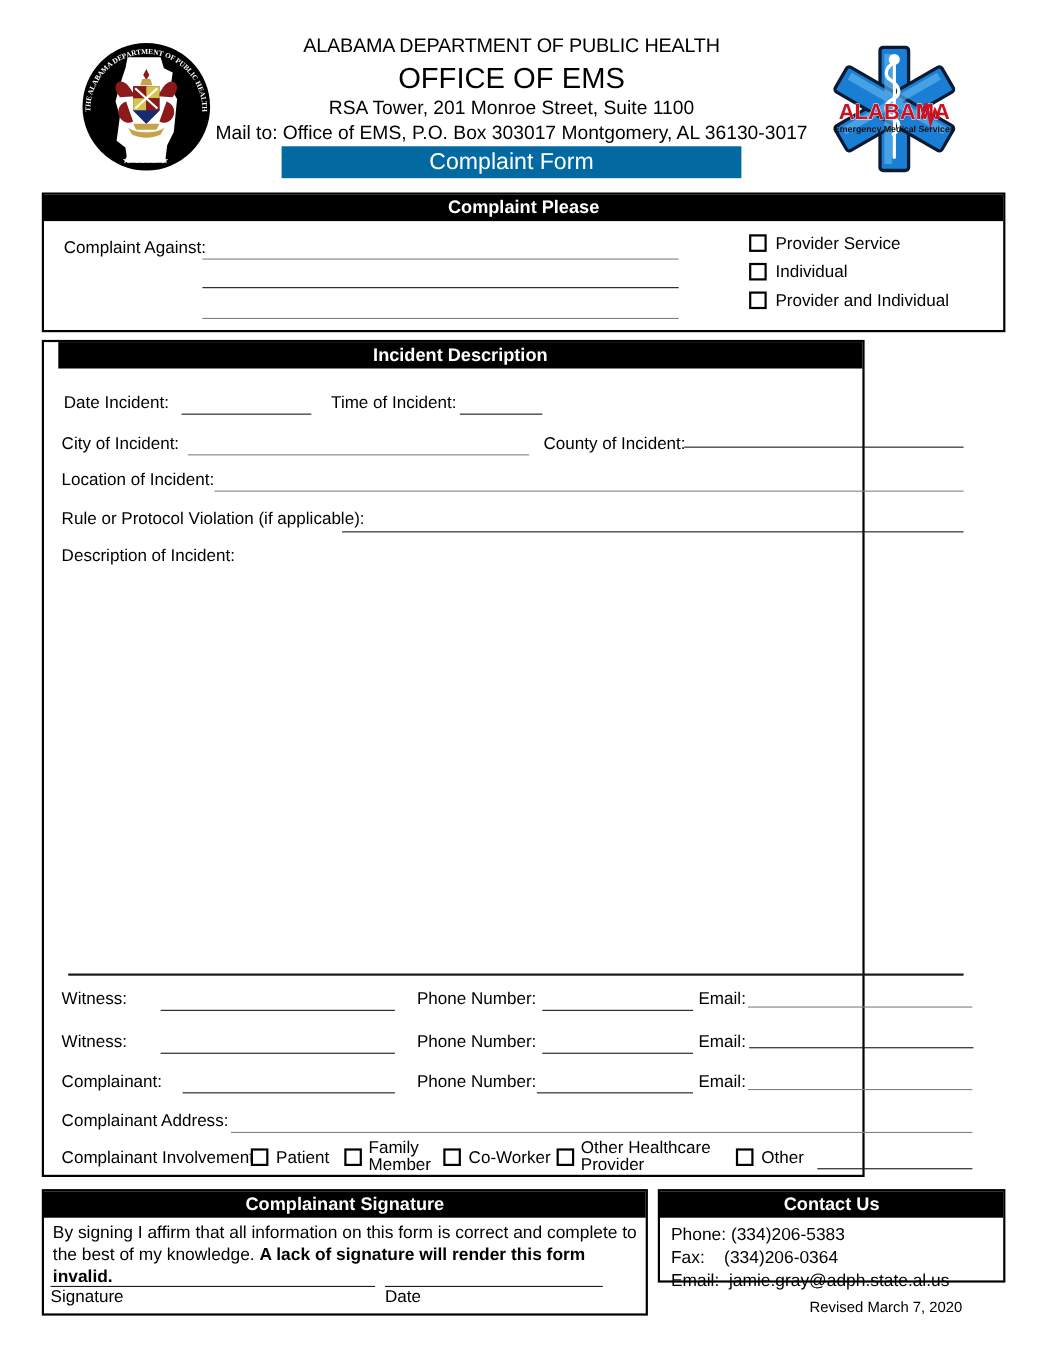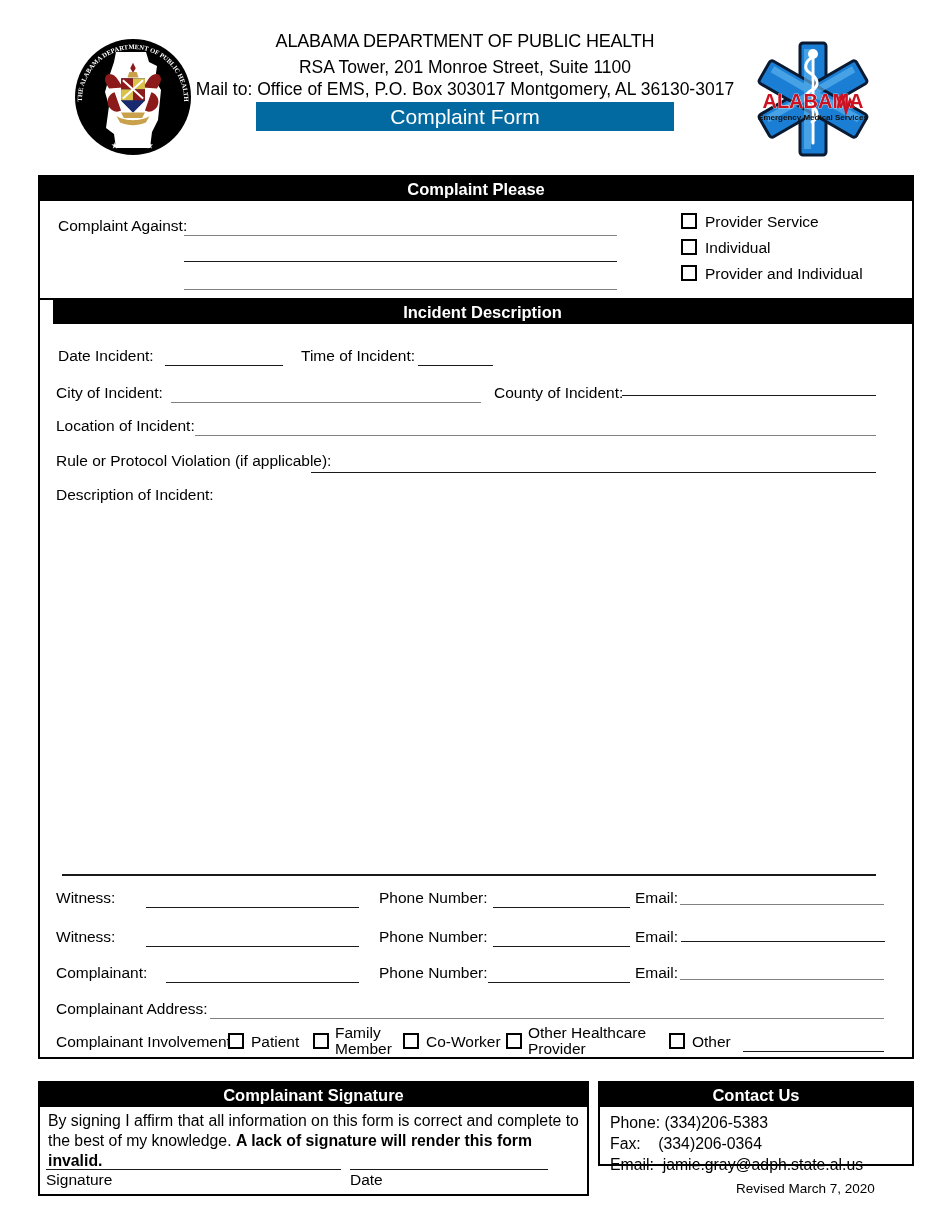--- a/index.html
+++ b/index.html
@@ -84,22 +84,22 @@
     text-align: center;
     line-height: 24px;
     height: 24px;
   }
 
   .sec-complaint-against {
     left: 38px; top: 175px;
     width: 876px; height: 127px;
   }
   .sec-incident {
-    left: 38px; top: 298px;
-    width: 876px; height: 761px; padding-left: 13px;
+    left: 38px; top: 309px;
+    width: 748px; height: 761px; padding-left: 13px;
   }
   .sec-signature {
     left: 38px; top: 1081px;
     width: 551px; height: 115px;
   }
   .sec-contact {
     left: 598px; top: 1081px;
     width: 316px; height: 85px;
   }
 
@@ -204,20 +204,21 @@
         </text>
       </g>
       <defs>
         <path id="sealArc" d="M10 64 A51 51 0 1 1 112 64" fill="none"></path>
       </defs>
     </svg>
   </div>
 
   <div class="header-text">
     <div class="title-1">ALABAMA DEPARTMENT OF PUBLIC HEALTH</div>
+    <div class="title-2">OFFICE OF EMS</div>
     <div class="addr-line">RSA Tower, 201 Monroe Street, Suite 1100</div>
     <div class="addr-line">Mail to: Office of EMS, P.O. Box 303017 Montgomery, AL 36130-3017</div>
     <div class="form-banner">Complaint Form</div>
   </div>
 
   <div class="ems-logo">
     <svg viewBox="0 0 122 122" width="122" height="122" aria-hidden="true">
       <g transform="translate(61,61)">
         <g fill="#1a7fd4" stroke="#0a1a33" stroke-width="3" stroke-linejoin="round">
           <rect x="-13" y="-56" width="26" height="112" rx="3"></rect>

